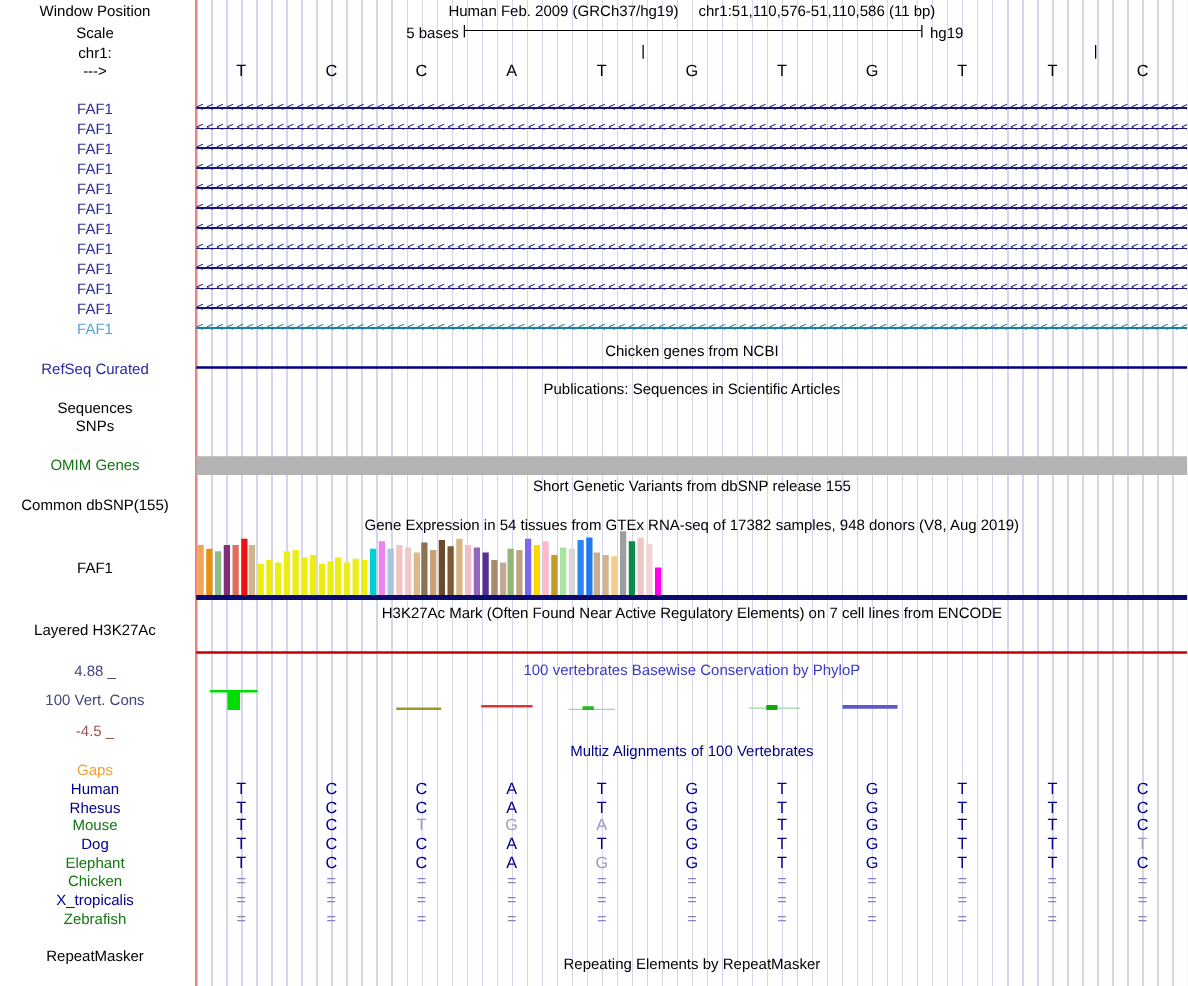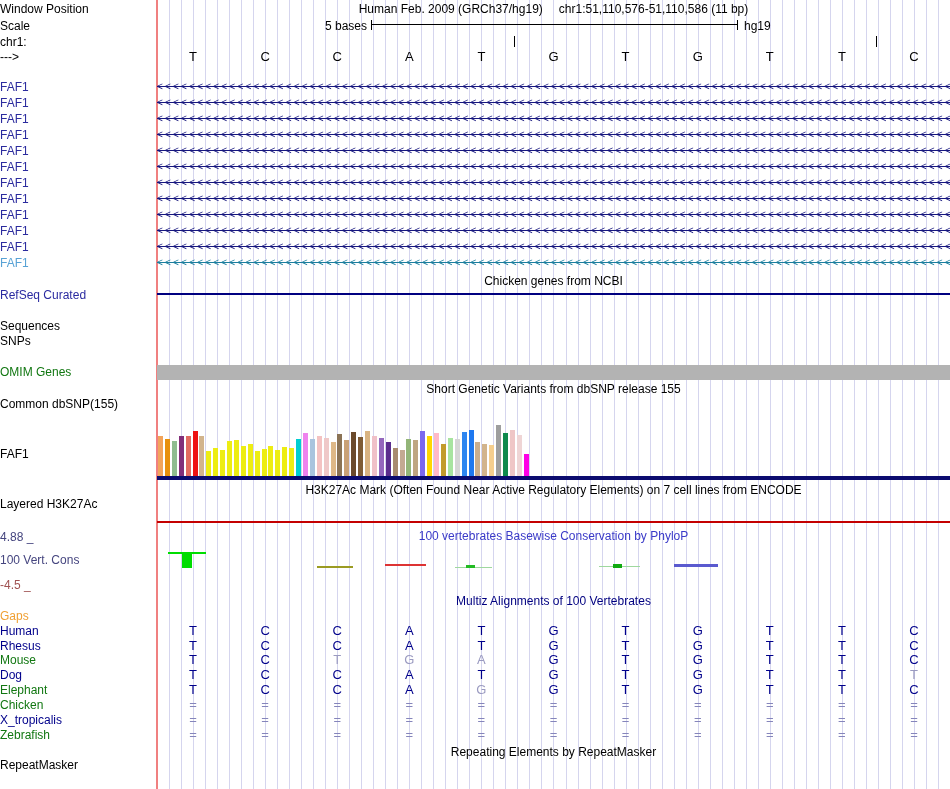--- a/index.html
+++ b/index.html
@@ -1,19 +1,19 @@
 <!DOCTYPE html>
 <html><head>
 <meta charset="utf-8">
 <style>
   html,body{margin:0;padding:0;background:#fff;}
   #app{position:relative;width:950px;height:789px;background:#fff;overflow:hidden;
        font-family:"Liberation Sans","DejaVu Sans",sans-serif;font-size:12px;color:#000;}
   .abs{position:absolute;line-height:14px;white-space:nowrap;}
-  .lbl{position:absolute;left:0;width:152px;text-align:left;line-height:14px;white-space:nowrap;}
+  .lbl{position:absolute;left:0;width:152px;text-align:center;line-height:14px;white-space:nowrap;}
   .ttl{position:absolute;left:157px;width:793px;text-align:center;line-height:14px;white-space:nowrap;}
   .tick{position:absolute;width:1px;height:11px;background:#000;}
   .scalebar{position:absolute;height:10px;border-left:1px solid #000;border-right:1px solid #000;
             background:linear-gradient(to bottom,transparent 4px,#000 4px,#000 5px,transparent 5px);}
   .base{position:absolute;transform:translateX(-50%);font-size:13px;line-height:14px;}
   .aln{position:absolute;transform:translateX(-50%);font-size:13px;line-height:14px;}
   .arrows{position:absolute;left:157px;width:793px;height:13px;overflow:hidden;font-size:10px;
           letter-spacing:2.2px;line-height:13px;white-space:nowrap;
           background:linear-gradient(to bottom,transparent 6px,currentColor 6px,currentColor 7px,transparent 7px);}
   .grid{position:absolute;left:157px;top:0;width:793px;height:789px;z-index:0;
@@ -66,29 +66,31 @@
       <div class="lbl" style="top: 240px; color: rgb(43, 43, 158);">FAF1</div>
       <div class="arrows" style="top: 240px; color: rgb(22, 22, 126); z-index: 2;">&lt;&lt;&lt;&lt;&lt;&lt;&lt;&lt;&lt;&lt;&lt;&lt;&lt;&lt;&lt;&lt;&lt;&lt;&lt;&lt;&lt;&lt;&lt;&lt;&lt;&lt;&lt;&lt;&lt;&lt;&lt;&lt;&lt;&lt;&lt;&lt;&lt;&lt;&lt;&lt;&lt;&lt;&lt;&lt;&lt;&lt;&lt;&lt;&lt;&lt;&lt;&lt;&lt;&lt;&lt;&lt;&lt;&lt;&lt;&lt;&lt;&lt;&lt;&lt;&lt;&lt;&lt;&lt;&lt;&lt;&lt;&lt;&lt;&lt;&lt;&lt;&lt;&lt;&lt;&lt;&lt;&lt;&lt;&lt;&lt;&lt;&lt;&lt;&lt;&lt;&lt;&lt;&lt;&lt;&lt;&lt;&lt;&lt;&lt;&lt;&lt;&lt;&lt;&lt;&lt;&lt;&lt;&lt;&lt;&lt;&lt;&lt;&lt;&lt;&lt;&lt;&lt;&lt;&lt;&lt;&lt;&lt;&lt;&lt;&lt;&lt;&lt;&lt;&lt;&lt;</div>
       <div class="lbl" style="top: 256px; color: rgb(88, 162, 213);">FAF1</div>
       <div class="arrows" style="top: 256px; color: rgb(27, 126, 158); z-index: 2;">&lt;&lt;&lt;&lt;&lt;&lt;&lt;&lt;&lt;&lt;&lt;&lt;&lt;&lt;&lt;&lt;&lt;&lt;&lt;&lt;&lt;&lt;&lt;&lt;&lt;&lt;&lt;&lt;&lt;&lt;&lt;&lt;&lt;&lt;&lt;&lt;&lt;&lt;&lt;&lt;&lt;&lt;&lt;&lt;&lt;&lt;&lt;&lt;&lt;&lt;&lt;&lt;&lt;&lt;&lt;&lt;&lt;&lt;&lt;&lt;&lt;&lt;&lt;&lt;&lt;&lt;&lt;&lt;&lt;&lt;&lt;&lt;&lt;&lt;&lt;&lt;&lt;&lt;&lt;&lt;&lt;&lt;&lt;&lt;&lt;&lt;&lt;&lt;&lt;&lt;&lt;&lt;&lt;&lt;&lt;&lt;&lt;&lt;&lt;&lt;&lt;&lt;&lt;&lt;&lt;&lt;&lt;&lt;&lt;&lt;&lt;&lt;&lt;&lt;&lt;&lt;&lt;&lt;&lt;&lt;&lt;&lt;&lt;&lt;&lt;&lt;&lt;&lt;&lt;&lt;</div>
     </div>
 
   <div class="ttl" style="top:274px;z-index:2">Chicken genes from NCBI</div>
   <div class="lbl" style="top:288px;color:#2A2AA0">RefSeq Curated</div>
   <div style="position:absolute;left:157px;top:293px;width:793px;height:2px;background:#000080;z-index:2"></div>
 
+  <div class="ttl" style="top:304px;z-index:2">Publications: Sequences in Scientific Articles</div>
   <div class="lbl" style="top:319px">Sequences</div>
   <div class="lbl" style="top:334px">SNPs</div>
 
   <div style="position:absolute;left:157px;top:365px;width:793px;height:15px;background:#B3B3B3;z-index:2"></div>
   <div class="lbl" style="top:365px;color:#117711">OMIM Genes</div>
 
   <div class="ttl" style="top:382px;z-index:2">Short Genetic Variants from dbSNP release 155</div>
   <div class="lbl" style="top:397px">Common dbSNP(155)</div>
 
+  <div class="ttl" style="top:413px;z-index:2">Gene Expression in 54 tissues from GTEx RNA-seq of 17382 samples, 948 donors (V8, Aug 2019)</div>
   <div class="lbl" style="top:447px">FAF1</div>
   <div id="gtex-bars">
       <div style="position: absolute; left: 158px; top: 436px; width: 5px; height: 40px; background: rgb(242, 164, 91); z-index: 2;"></div>
       <div style="position: absolute; left: 164.9px; top: 439px; width: 5px; height: 37px; background: rgb(232, 144, 12); z-index: 2;"></div>
       <div style="position: absolute; left: 171.8px; top: 441px; width: 5px; height: 35px; background: rgb(143, 188, 143); z-index: 2;"></div>
       <div style="position: absolute; left: 178.7px; top: 436px; width: 5px; height: 40px; background: rgb(130, 46, 121); z-index: 2;"></div>
       <div style="position: absolute; left: 185.6px; top: 436px; width: 5px; height: 40px; background: rgb(226, 106, 95); z-index: 2;"></div>
       <div style="position: absolute; left: 192.5px; top: 431px; width: 5px; height: 45px; background: rgb(238, 17, 17); z-index: 2;"></div>
       <div style="position: absolute; left: 199.4px; top: 436px; width: 5px; height: 40px; background: rgb(210, 180, 140); z-index: 2;"></div>
       <div style="position: absolute; left: 206.3px; top: 451px; width: 5px; height: 25px; background: rgb(237, 237, 19); z-index: 2;"></div>
@@ -255,21 +257,21 @@
       <div class="aln" style="left: 409.3px; top: 728px; color: rgb(133, 133, 187); z-index: 2;">=</div>
       <div class="aln" style="left: 481.4px; top: 728px; color: rgb(133, 133, 187); z-index: 2;">=</div>
       <div class="aln" style="left: 553.5px; top: 728px; color: rgb(133, 133, 187); z-index: 2;">=</div>
       <div class="aln" style="left: 625.6px; top: 728px; color: rgb(133, 133, 187); z-index: 2;">=</div>
       <div class="aln" style="left: 697.7px; top: 728px; color: rgb(133, 133, 187); z-index: 2;">=</div>
       <div class="aln" style="left: 769.8px; top: 728px; color: rgb(133, 133, 187); z-index: 2;">=</div>
       <div class="aln" style="left: 841.9px; top: 728px; color: rgb(133, 133, 187); z-index: 2;">=</div>
       <div class="aln" style="left: 914px; top: 728px; color: rgb(133, 133, 187); z-index: 2;">=</div>
     </div>
 
-  <div class="ttl" style="top:745px;z-index:2">Repeating Elements by RepeatMasker</div>
+  <div class="ttl" style="top:764px;z-index:2">Repeating Elements by RepeatMasker</div>
   <div class="lbl" style="top:758px">RepeatMasker</div>
 <div class="base" style="left: 193px; top: 50px; z-index: 2;">T</div>
     <div class="base" style="left: 265.1px; top: 50px; z-index: 2;">C</div>
     <div class="base" style="left: 337.2px; top: 50px; z-index: 2;">C</div>
     <div class="base" style="left: 409.3px; top: 50px; z-index: 2;">A</div>
     <div class="base" style="left: 481.4px; top: 50px; z-index: 2;">T</div>
     <div class="base" style="left: 553.5px; top: 50px; z-index: 2;">G</div>
     <div class="base" style="left: 625.6px; top: 50px; z-index: 2;">T</div>
     <div class="base" style="left: 697.7px; top: 50px; z-index: 2;">G</div>
     <div class="base" style="left: 769.8px; top: 50px; z-index: 2;">T</div>

